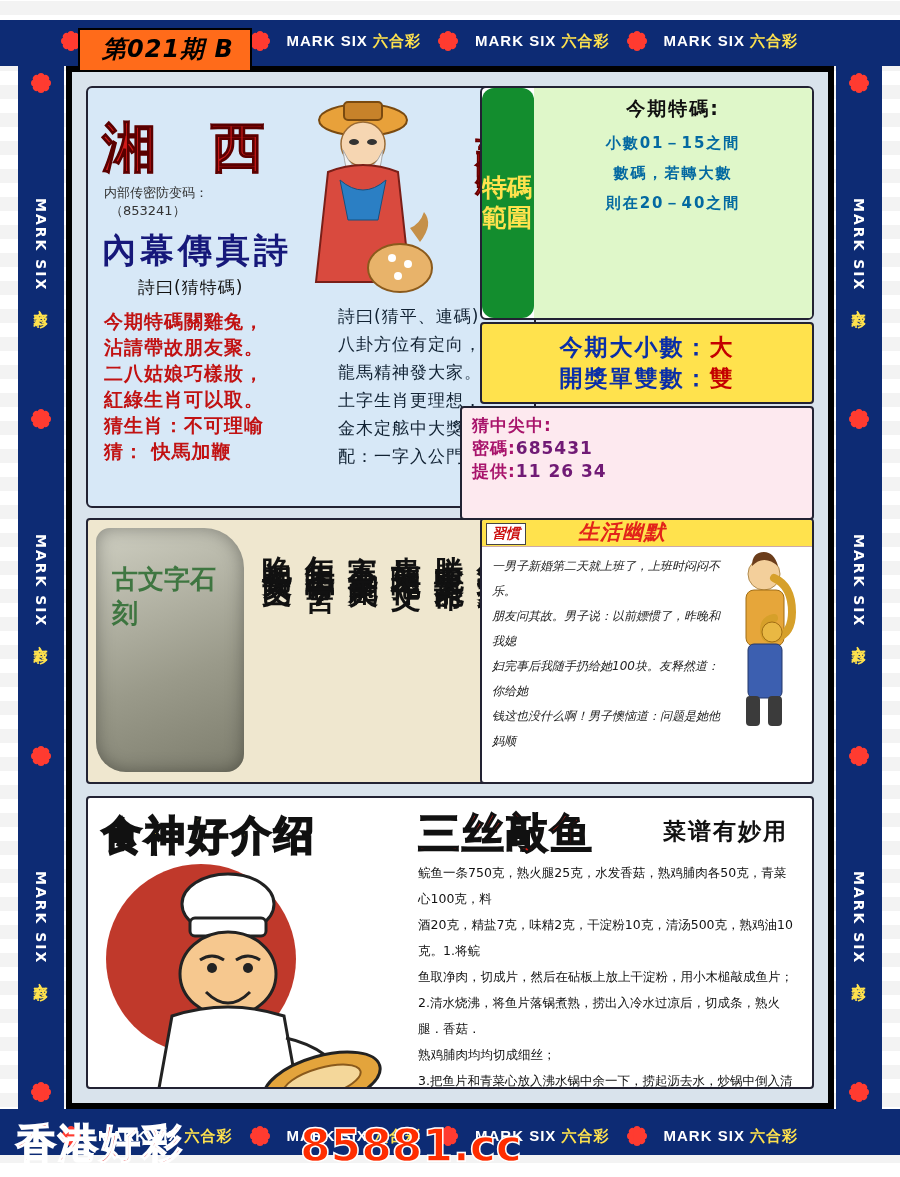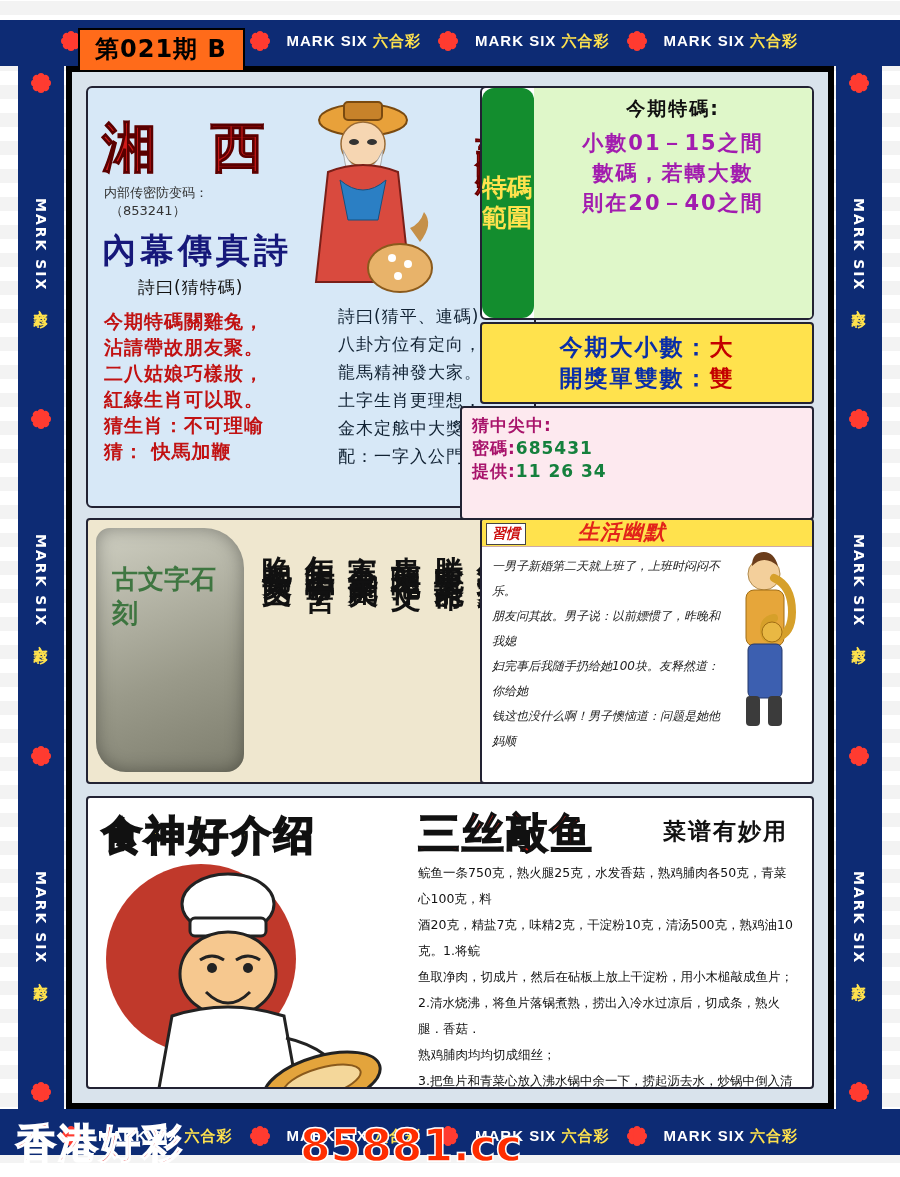--- a/index.html
+++ b/index.html
@@ -35,51 +35,51 @@
   .side-right{right:18px;top:20px;bottom:22px;width:46px;position:absolute;display:flex;flex-direction:column;align-items:center;justify-content:space-around;}
   .vtxt{writing-mode:vertical-rl;color:#fff;font-weight:bold;font-size:14px;letter-spacing:2px;}
   .vtxt .cn{color:#ffe24d;}
 
   
   .content{position:absolute;left:66px;top:66px;right:66px;bottom:68px;background:#000;}
   .inner{position:absolute;left:6px;top:6px;right:6px;bottom:6px;background:#d9e3ec;}
 
   
   .issue{position:absolute;left:78px;top:28px;background:#ff6b1a;color:#000;border:2px solid #000;
-    font-size:24px;font-weight:bold;padding:3px 16px 5px 15px;z-index:40;letter-spacing:1px;}
+    font-size:24px;font-weight:bold;padding:3px 16px 5px 22px;z-index:40;letter-spacing:1px;font-style:italic;}
 
   
   .p-topleft{position:absolute;left:14px;top:14px;width:446px;height:418px;background:#d7e8f7;border:2px solid #223;border-radius:6px;overflow:hidden;}
   .xiangxi{position:absolute;left:14px;top:24px;font-size:54px;font-weight:bold;color:#d01a1a;letter-spacing:18px;
     -webkit-text-stroke:1px #5a0000;font-family:"DejaVu Sans",sans-serif;}
   .subsecret{position:absolute;left:16px;top:96px;font-size:13px;color:#333;}
   .subsecret2{position:absolute;left:22px;top:114px;font-size:13px;color:#333;}
   .neimu{position:absolute;left:14px;top:140px;font-size:34px;font-weight:bold;color:#16187a;letter-spacing:4px;}
   .shiyue{position:absolute;left:50px;top:188px;font-size:17px;color:#111;letter-spacing:1px;}
   .poem-left{position:absolute;left:16px;top:220px;font-size:19px;line-height:26px;color:#c11212;font-weight:bold;letter-spacing:1px;}
   .poem-right{position:absolute;left:250px;top:214px;font-size:17px;line-height:28px;color:#123; letter-spacing:1px;}
   .godimg{position:absolute;right:96px;top:4px;width:150px;height:230px;}
   .jishen{position:absolute;right:18px;top:16px;font-size:34px;font-weight:bold;color:#d01a1a;writing-mode:vertical-rl;letter-spacing:10px;-webkit-text-stroke:0.6px #600;}
 
   
   .p-topright{position:absolute;right:14px;top:14px;width:330px;height:230px;background:#fff;border:2px solid #223;border-radius:6px;overflow:hidden;}
   .tema-label{position:absolute;left:0;top:0;width:52px;height:100%;background:#138d2e;color:#ffe24d;font-size:25px;font-weight:bold;
     display:flex;flex-direction:column;align-items:center;justify-content:center;line-height:30px;border-radius:12px;}
   .tema-body{position:absolute;left:52px;top:0;right:0;bottom:0;background:#dff7c9;padding:8px 10px;}
   .tema-title{text-align:center;font-size:19px;font-weight:bold;color:#111;letter-spacing:2px;margin-bottom:6px;}
-  .tema-line{font-size:21px;font-weight:bold;color:#a21caf;letter-spacing:2px;line-height:30px;text-align:center;}
+  .tema-line{font-size:15px;font-weight:bold;color:#0369a1;letter-spacing:2px;line-height:30px;text-align:center;}
 
   .p-dx{position:absolute;right:14px;top:250px;width:330px;height:78px;background:#ffe24d;border:2px solid #223;border-radius:4px;
     display:flex;flex-direction:column;justify-content:center;align-items:center;}
   .dx-line{font-size:23px;font-weight:bold;color:#0a2ea8;letter-spacing:2px;}
   .dx-line .red{color:#c40000;}
 
   .p-guess{position:absolute;right:14px;top:334px;width:330px;height:98px;background:#fde9ef;border:2px solid #223;border-radius:4px;padding:6px 10px;}
   .g-line{font-size:17px;font-weight:bold;color:#a8136b;line-height:23px;letter-spacing:1px;}
-  .g-line .v{color:#15803d;}
+  .g-line .v{color:#701a75;}
 
   
   .p-mid{position:absolute;left:14px;top:446px;width:446px;height:262px;background:#efe7cf;border:2px solid #223;border-radius:4px;overflow:hidden;}
   .stone{position:absolute;left:8px;top:8px;width:148px;height:244px;background:linear-gradient(160deg,#cfcfc2,#9a9a8a 60%,#7d7d6d);
     border-radius:14px 40px 18px 30px;box-shadow:inset 0 0 18px rgba(0,0,0,.35);}
   .stone-glyph{position:absolute;left:16px;top:34px;width:116px;color:#2a6b2f;font-size:26px;line-height:34px;font-weight:bold;opacity:.85;
     font-family:"DejaVu Sans",sans-serif;}
   .mid-grid{position:absolute;left:166px;top:12px;display:flex;}
   .mid-col{font-size:30px;font-weight:bold;color:#111;writing-mode:vertical-rl;letter-spacing:5px;height:238px;margin-left:2px;}
   .mid-side{position:absolute;right:10px;top:12px;font-size:28px;font-weight:bold;color:#111;writing-mode:vertical-rl;letter-spacing:6px;}

